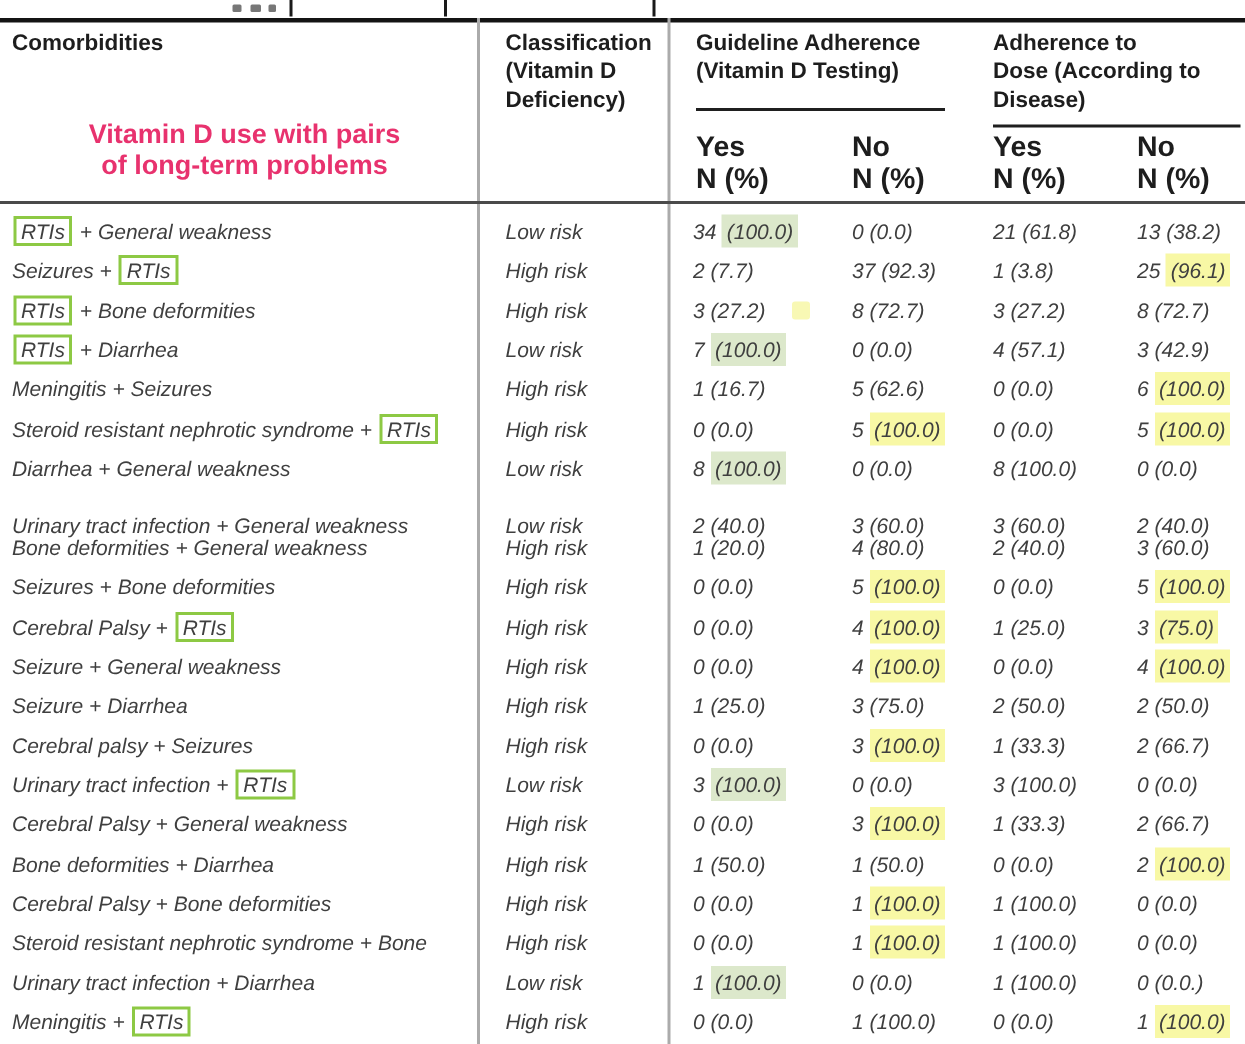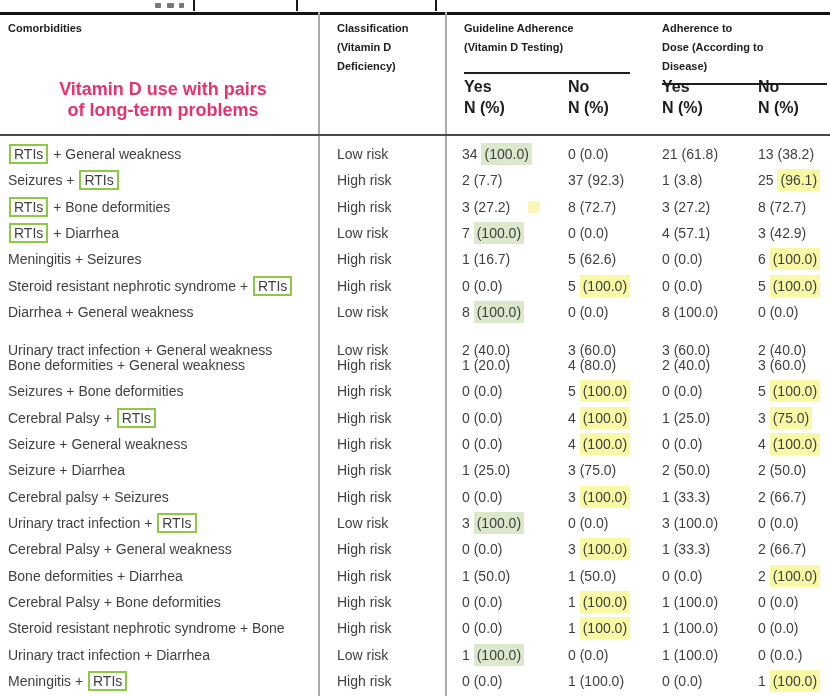--- a/index.html
+++ b/index.html
@@ -11,41 +11,41 @@
   
   .tick { position:absolute; top:0; width:2px; height:11px; background:#1a1a1a; }
   .remnant { position:absolute; top:3px; height:5px; background:#777; border-radius:1px; }
 
   .top-rule { position:absolute; left:0; right:0; top:12px; height:3px; background:#141414; }
   .header-bottom-rule { position:absolute; left:0; right:0; top:134px; height:2.4px; background:#4a4a4a; }
 
   .vline { position:absolute; top:12px; bottom:0; width:2px; background:#ababab; }
   .v1 { left:318px; } .v2 { left:445px; }
 
-  .hdr { position:absolute; font-weight:bold; font-size:11px; line-height:19px; color:#1d1d1d; white-space:nowrap; }
+  .hdr { position:absolute; font-weight:bold; font-size:15px; line-height:19px; color:#1d1d1d; white-space:nowrap; }
   .hdr div { white-space:nowrap; }
   .h-com { left:8px;  top:19px; }
   .h-cls { left:337px; top:19px; }
   .h-ga  { left:464px; top:19px; }
   .h-ad  { left:662px; top:19px; }
 
   .group-underline { position:absolute; height:1.6px; background:#1f1f1f; }
   .ga-ul { left:464px; width:166px; top:72px; }
   .ad-ul { left:662px; width:165px; top:83px; }
 
-  .sub { position:absolute; top:76px; font-weight:bold; font-size:16px; line-height:21px; color:#1d1d1d; }
+  .sub { position:absolute; top:88px; font-weight:bold; font-size:19px; line-height:21px; color:#1d1d1d; }
   .s1 { left:464px; } .s2 { left:568px; } .s3 { left:662px; } .s4 { left:758px; }
 
   .annotation {
     position:absolute; left:10px; top:79px; width:306px; text-align:center;
     color:var(--annotation_pink,#e8326e); font-weight:bold; font-size:18px; line-height:21px;
   }
 
   .rows { position:absolute; left:0; top:0; width:830px; height:696px; }
-  .row { position:absolute; left:0; width:732px; height:26.35px; font-size:14px; }
+  .row { position:absolute; left:0; width:732px; height:26.35px; font-size:14px;font-style:italic; }
   .cell { position:absolute; top:0; line-height:26.35px; white-space:nowrap; }
   .name { left:8px; width:308px; overflow:hidden; }
   .cls  { left:337px; }
   .dc1 { left:462px; } .dc2 { left:568px; } .dc3 { left:662px; } .dc4 { left:758px; }
 
   .rti-box {
     display:inline-block; border:2.4px solid var(--box_green,#8dc944);
     padding:0 3px; line-height:16px; margin:0 1px;
   }
   .pct.hl-green  { background:var(--highlight_green,#dce8cb); padding:3px 3px; }

